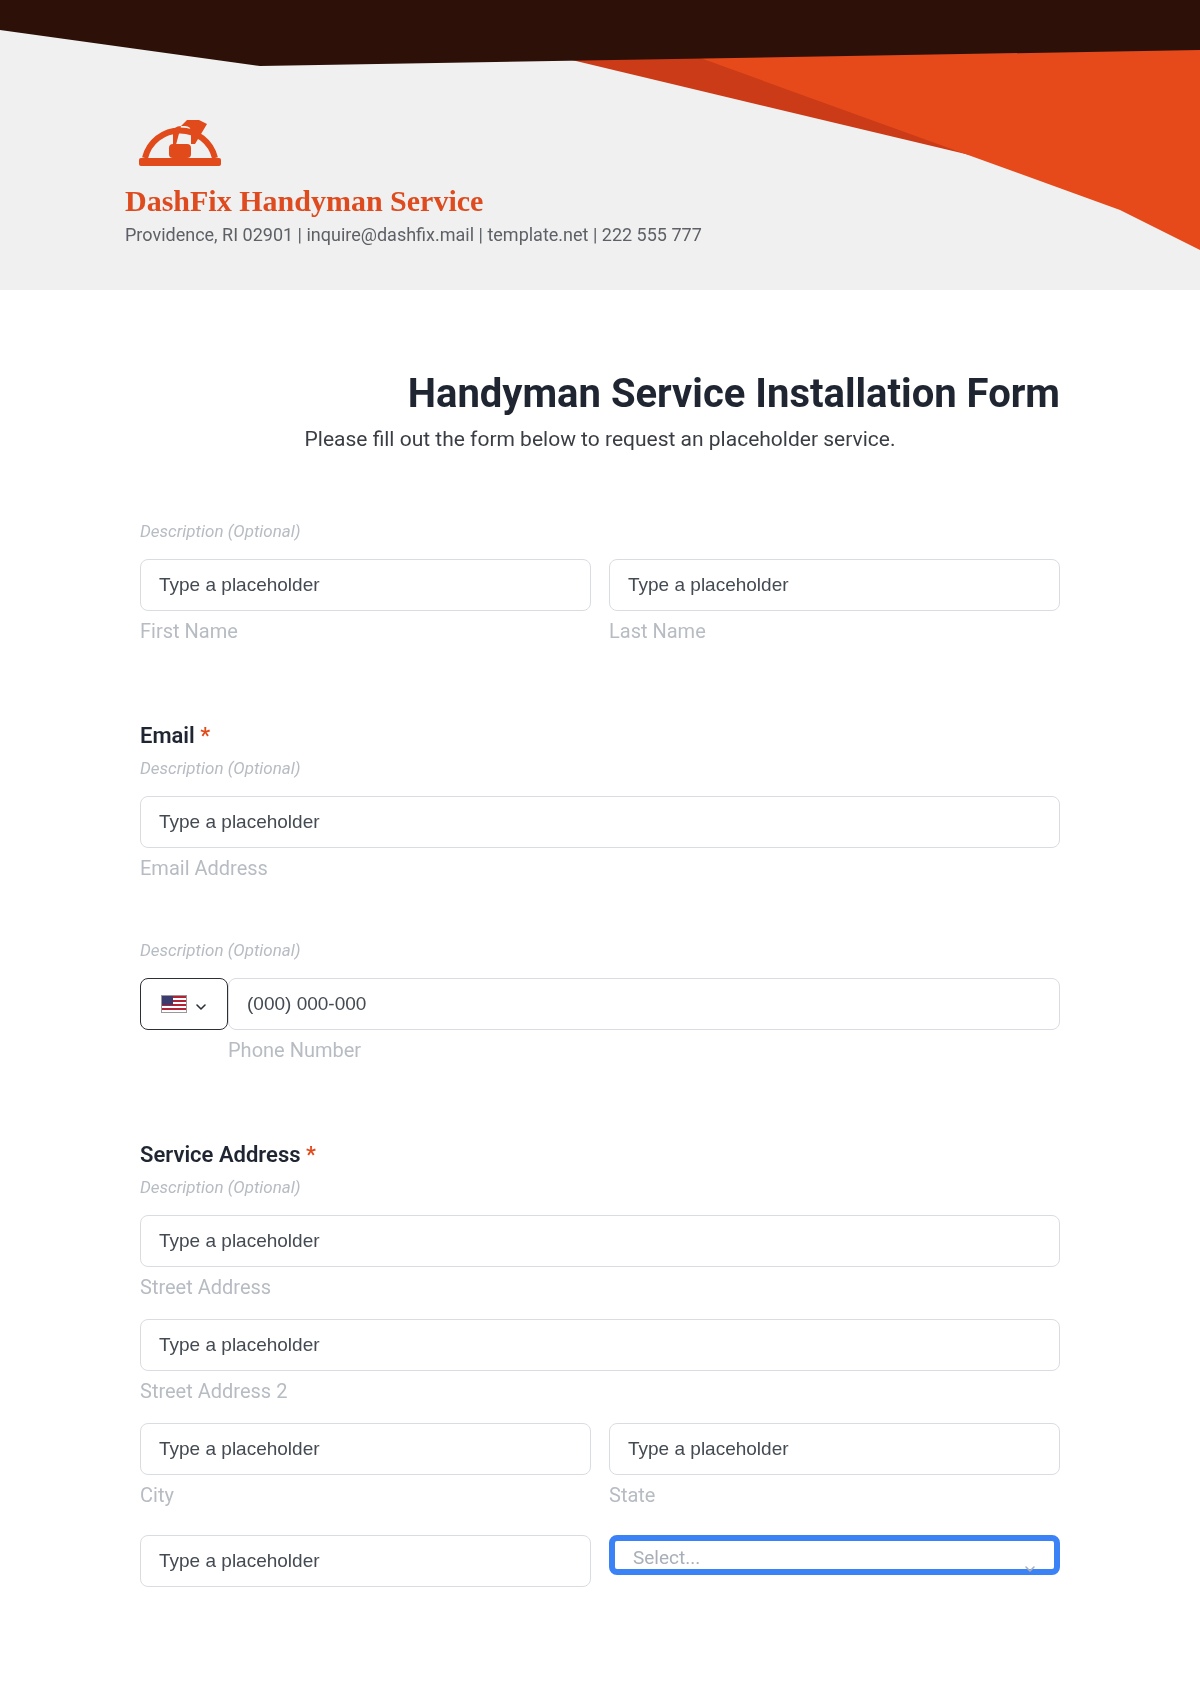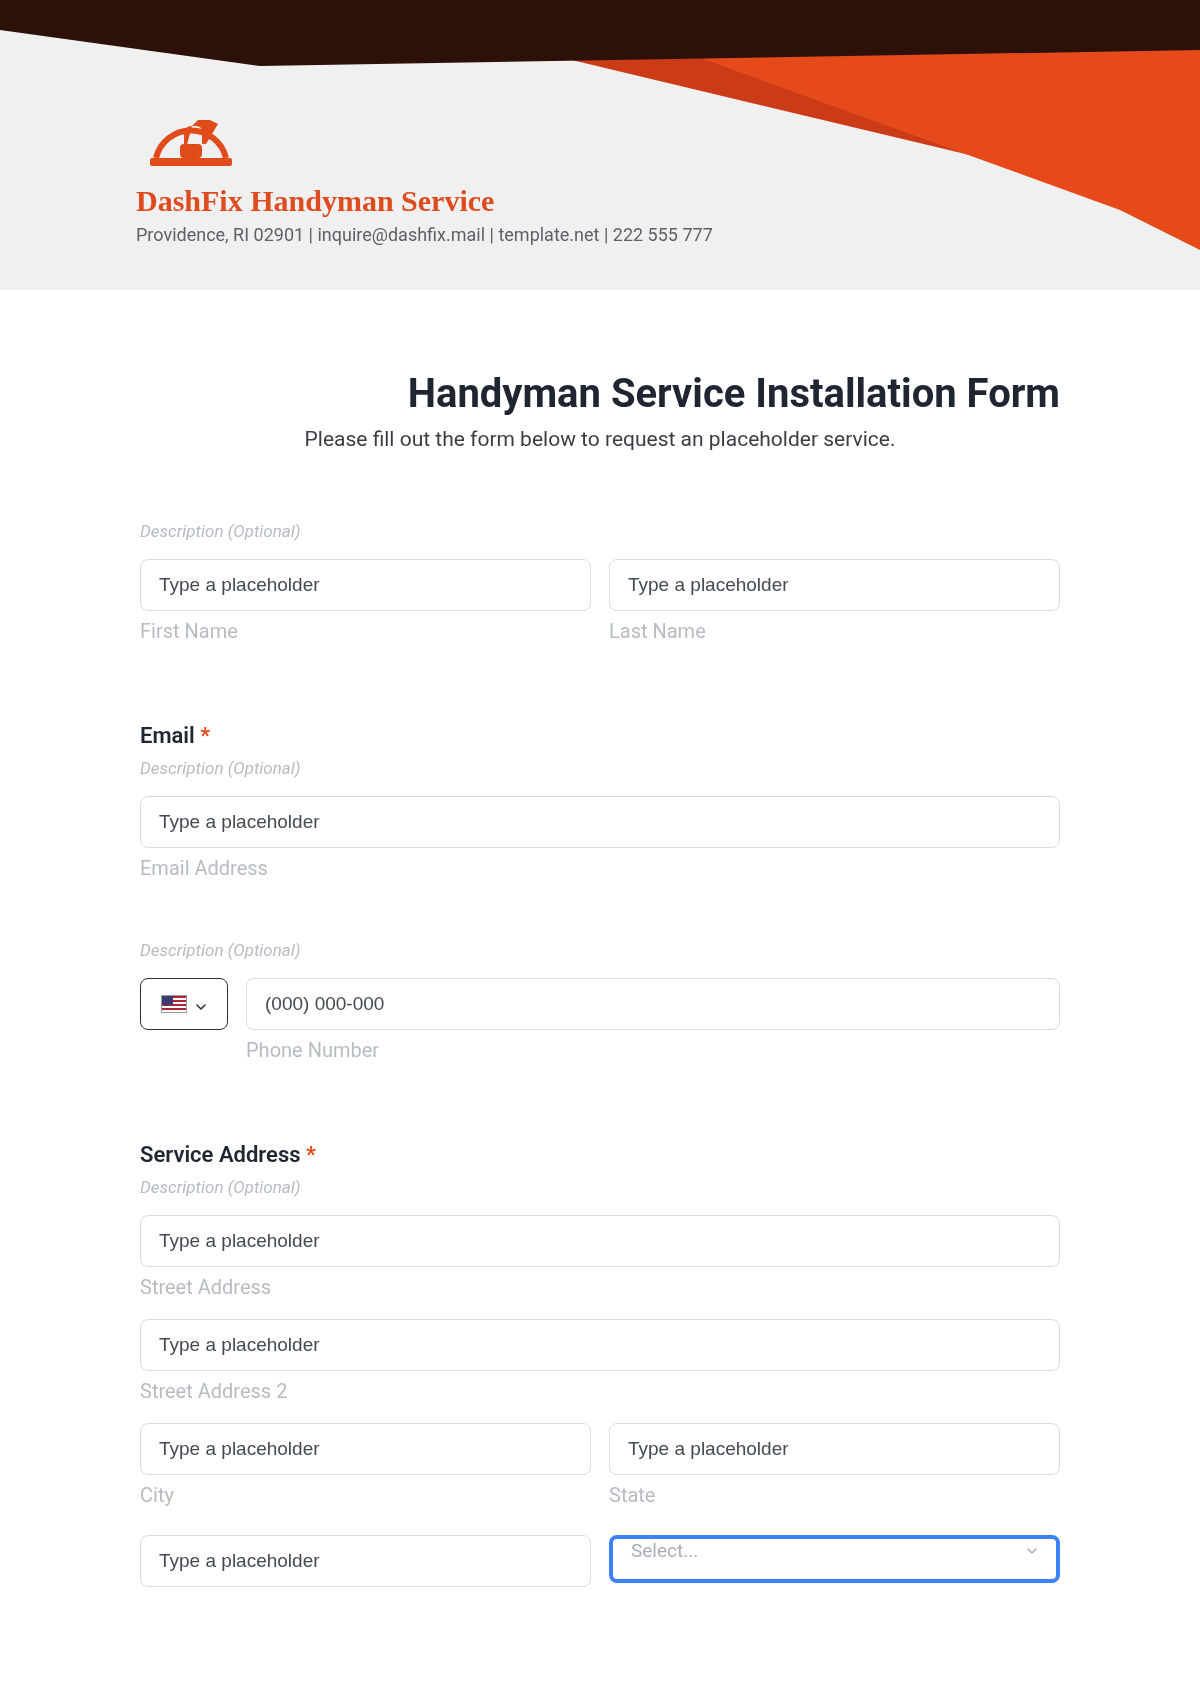--- a/index.html
+++ b/index.html
@@ -14,21 +14,21 @@
     height: 290px;
     background: #f0f0f1;
     overflow: hidden;
   }
   .tri { position: absolute; }
   .tri1 { fill: #2d1108; }
   .tri2 { fill: #cc3b17; }
   .tri3 { fill: #e64a1b; }
   .brand-block {
     position: absolute;
-    left: 136px;
+    left: 125px;
     top: 100px;
   }
   .logo-wrap {
     display: block;
     margin-bottom: 8px;
   }
   .brand-name {
     font-family: Georgia, "Times New Roman", serif;
     font-size: 30px;
     font-weight: 700;
@@ -80,39 +80,39 @@
     border-radius: 8px;
     padding: 16px 18px;
     font-size: 19px;
     color: #2b2f36;
     background: #fff;
     outline: none;
   }
   .input::placeholder { color: #444a52; }
   .select-like {
     width: 100%;
-    height: 48px;
-    border: 4px solid #3b82f6;
+    height: 40px;
+    border: 6px solid #3b82f6;
     border-radius: 8px;
     padding: 0 18px;
     font-size: 19px;
     color: #a9afb8;
     display: flex;
-    align-items: flex-start;
+    align-items: flex-end;
     justify-content: space-between;
     background: #fff;
     cursor: pointer;
   }
   .sublabel {
     font-size: 20px;
     color: #b7bcc3;
     margin-top: 8px;
     margin-bottom: 20px;
   }
-  .phone-row { display: flex; gap: 18px; }
+  .phone-row { display: flex; }
   .country-picker {
     height: 52px;
     width: 88px;
     border: 1.5px solid #2b2f36;
     border-radius: 8px;
     display: flex;
     align-items: center;
     justify-content: center;
     gap: 8px;
     cursor: pointer;

